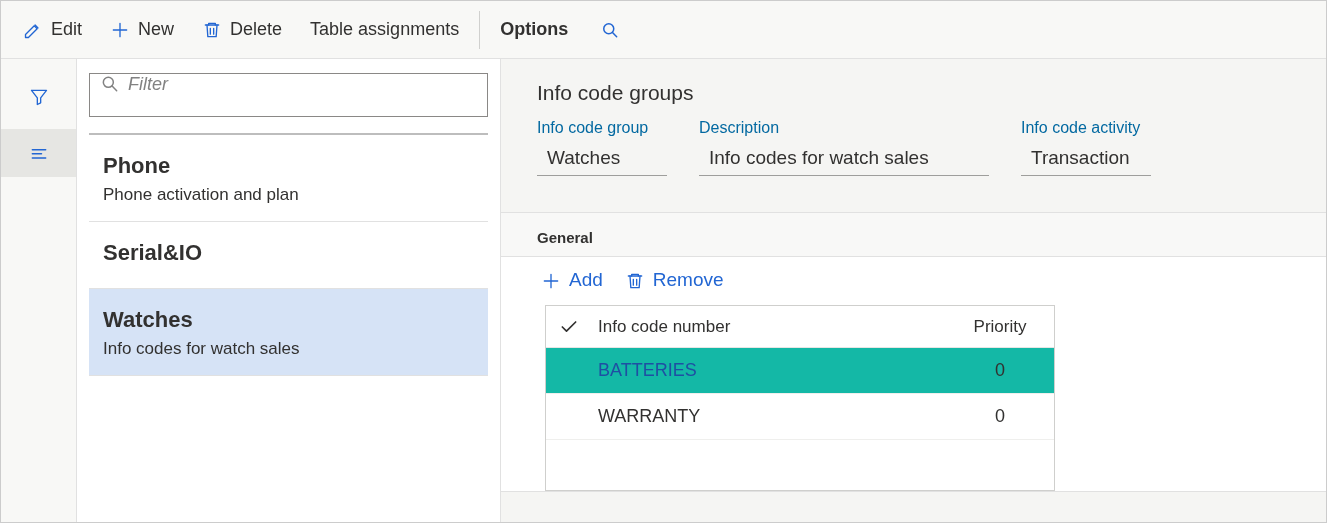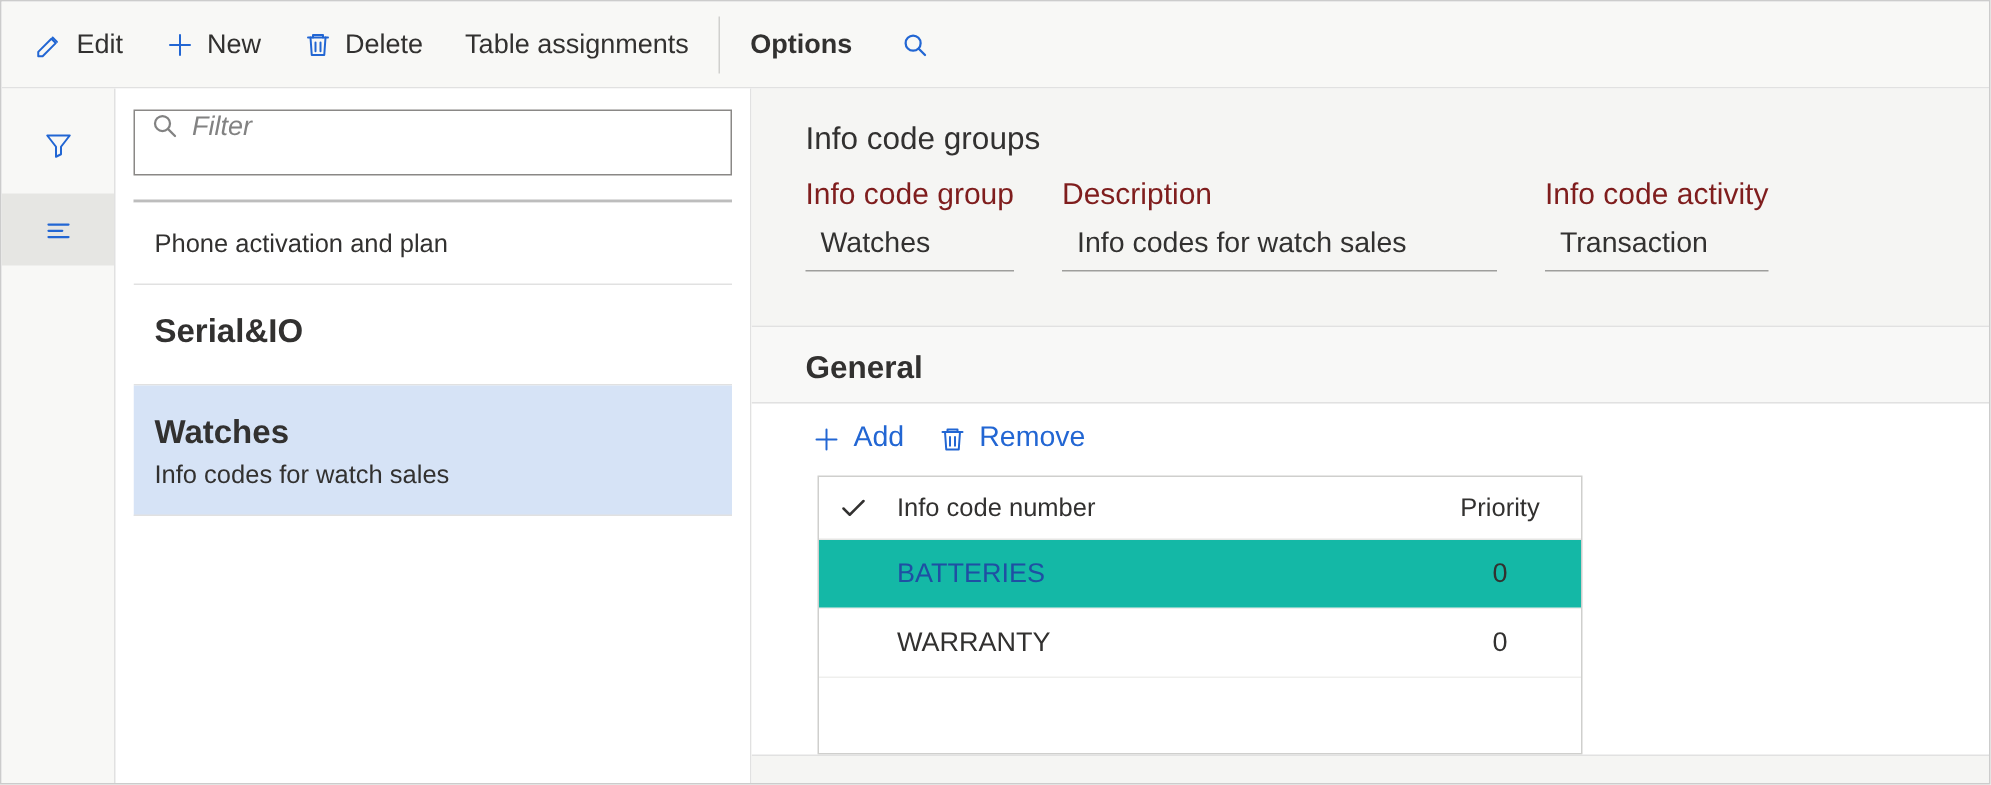--- a/index.html
+++ b/index.html
@@ -121,38 +121,38 @@
 .detail-header {
   padding: 22px 36px 12px 36px;
 }
 .detail-title { font-size: 21px; color: #323130; margin-bottom: 14px; }
 .field-row { display: flex; gap: 32px; }
 .field {
   display: flex;
   flex-direction: column;
   gap: 6px;
 }
-.field-label { font-size: 20px; color: #7f1d1d; }
+.field-label { font-size: 16px; color: #0369a1; }
 .field-value {
   font-size: 19px;
   color: #323130;
   padding: 4px 10px 6px 10px;
   border-bottom: 1px solid #9e9e9c;
   min-width: 130px;
 }
 .field.wide .field-value { min-width: 290px; }
 
 .general-section {
   margin: 24px 0 0 0;
   background: #fff;
   border-top: 1px solid #e1e1e1;
   border-bottom: 1px solid #e1e1e1;
 }
 .section-header {
-  font-size: 21px;
+  font-size: 15px;
   font-weight: 600;
   padding: 16px 36px 10px 36px;
   background: #f8f8f7;
   border-bottom: 1px solid #e1e1e1;
 }
 .section-toolbar {
   display: flex;
   align-items: center;
   gap: 22px;
   padding: 12px 36px 8px 40px;
@@ -272,20 +272,21 @@
       <span class="icon">
         <svg viewBox="0 0 24 24" width="18" height="18" fill="none" stroke="#828282" stroke-width="1.8" stroke-linecap="round">
             <circle cx="10" cy="10" r="6"></circle>
             <path d="M14.5 14.5 20 20"></path>
           </svg>
       </span>
       <input type="text" placeholder="Filter" style="">
     </div>
     <div class="list-container">
       <div class="list-item">
+        <div class="list-item-title">Phone</div>
         <div class="list-item-desc">Phone activation and plan</div>
       </div>
       <div class="list-item">
         <div class="list-item-title">Serial&amp;IO</div>
       </div>
       <div class="list-item selected">
         <div class="list-item-title">Watches</div>
         <div class="list-item-desc">Info codes for watch sales</div>
       </div>
     </div>

